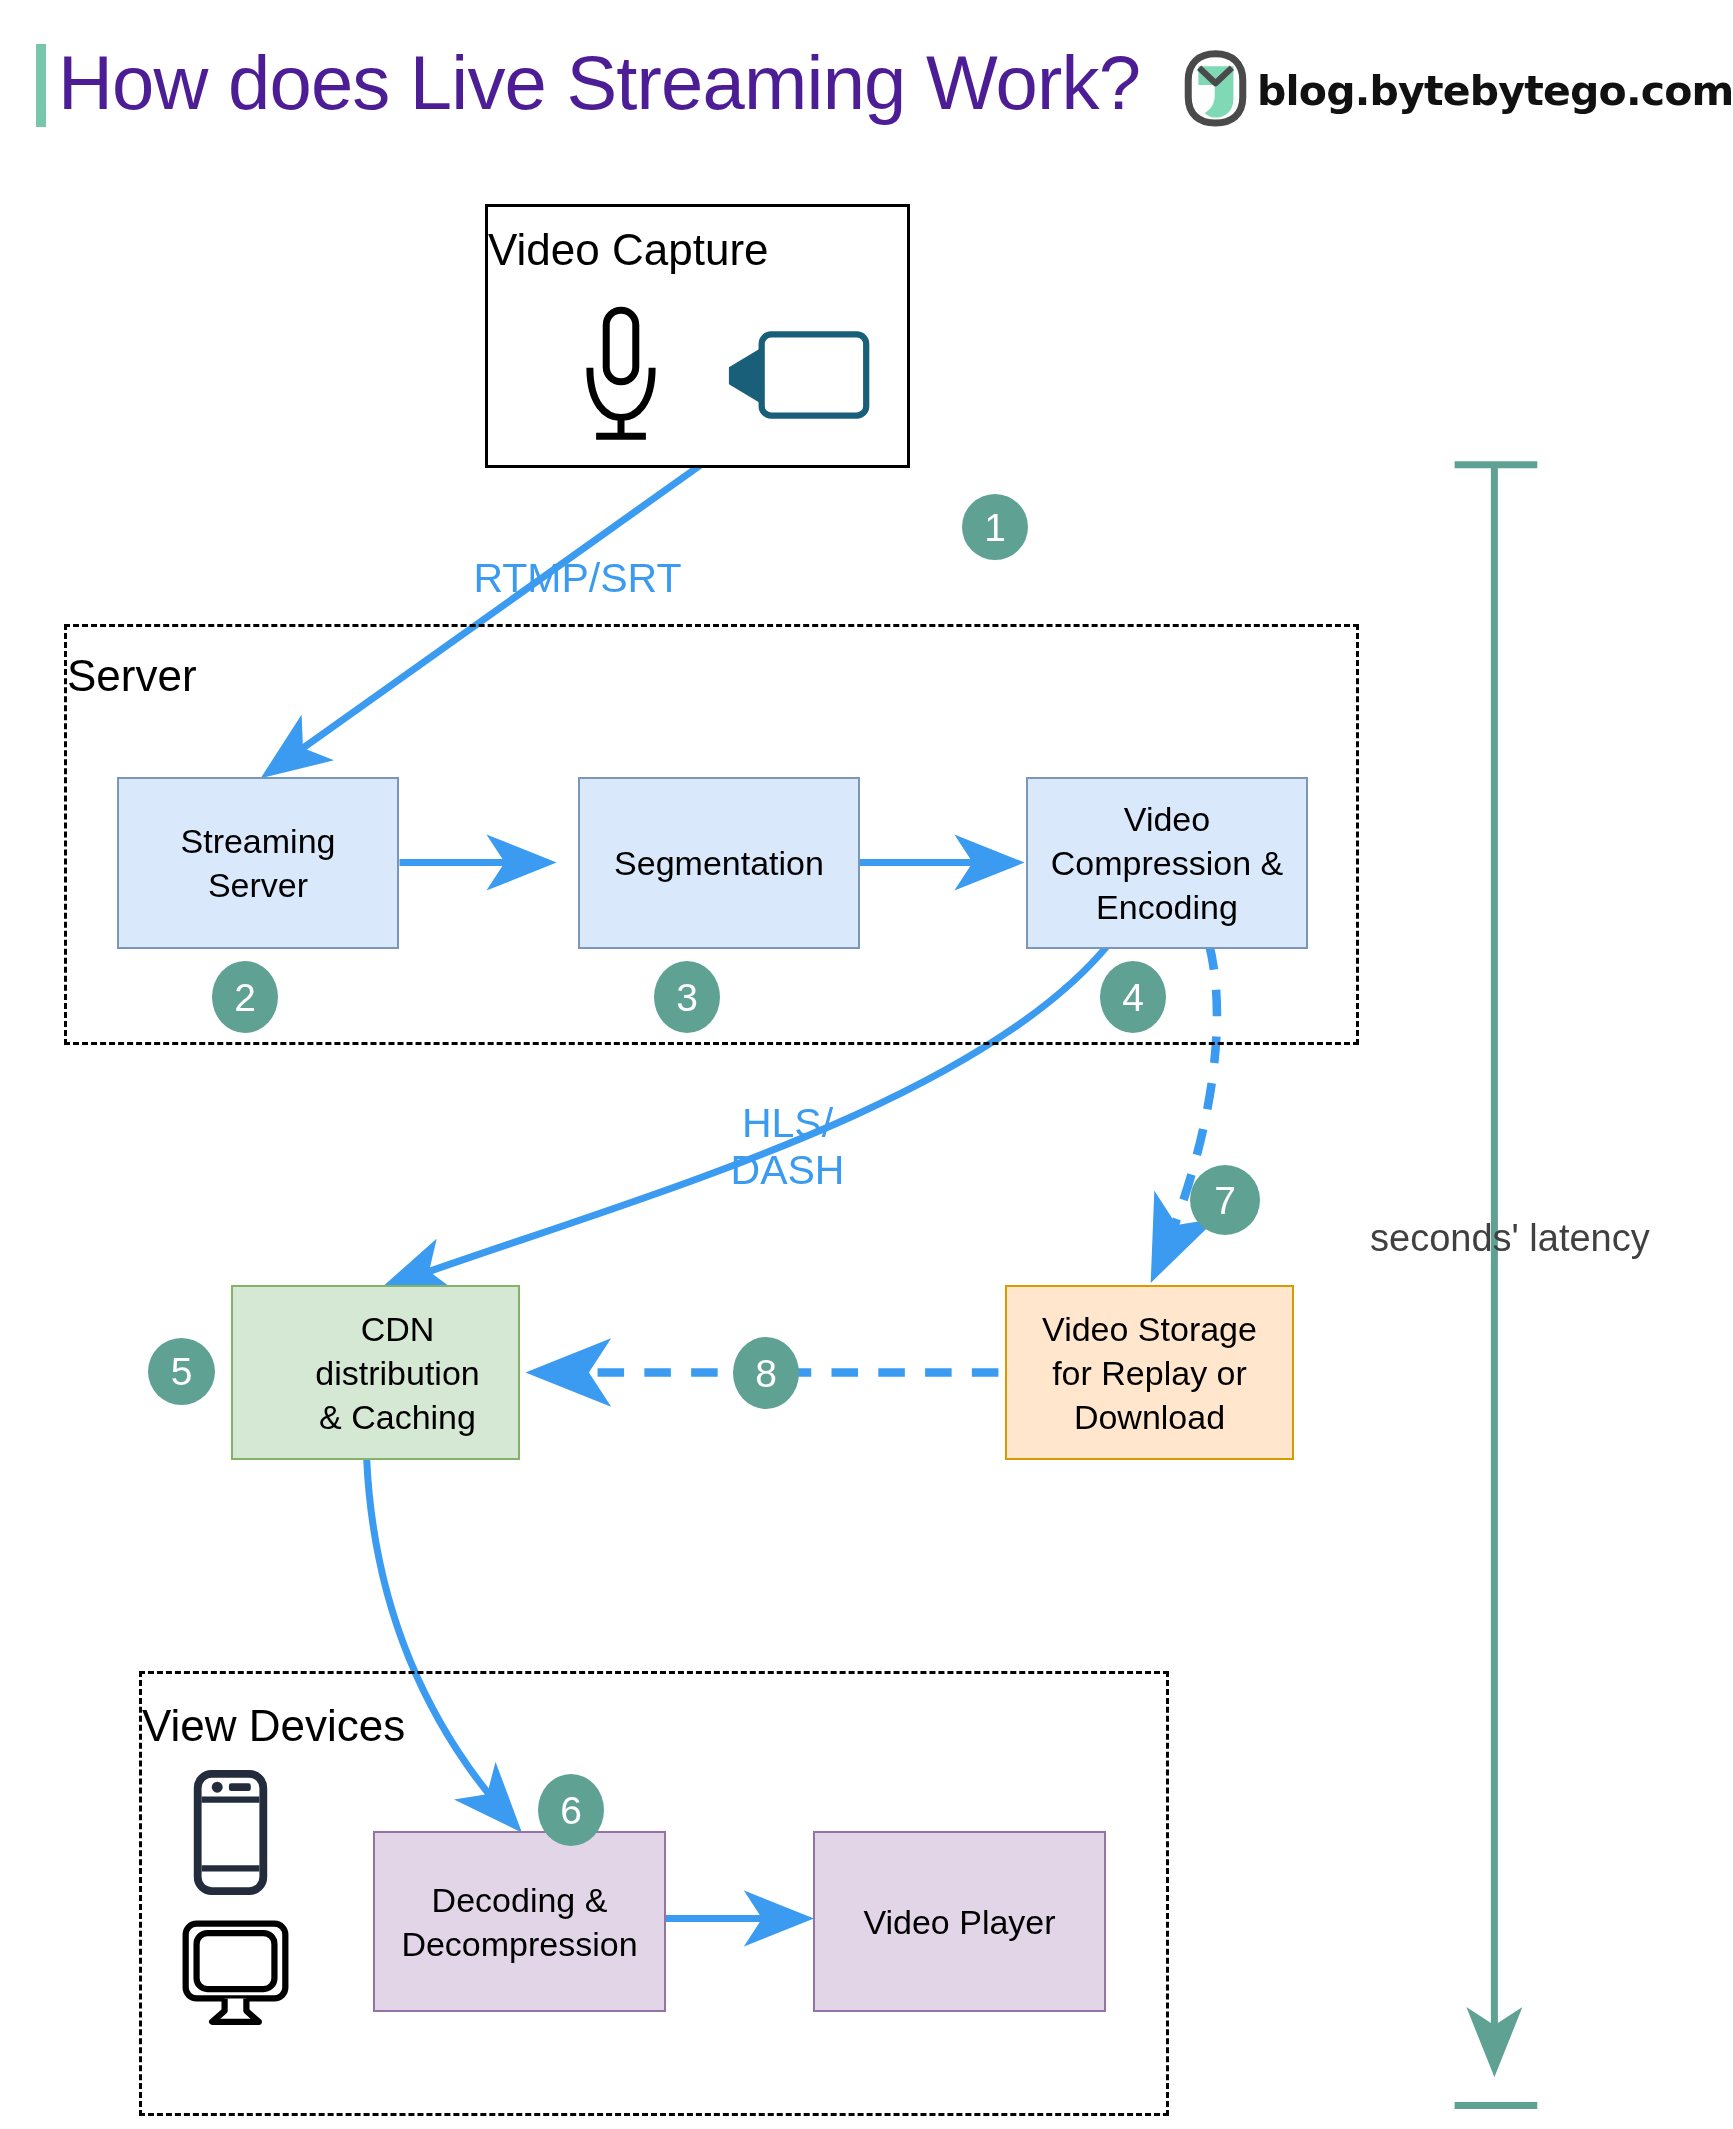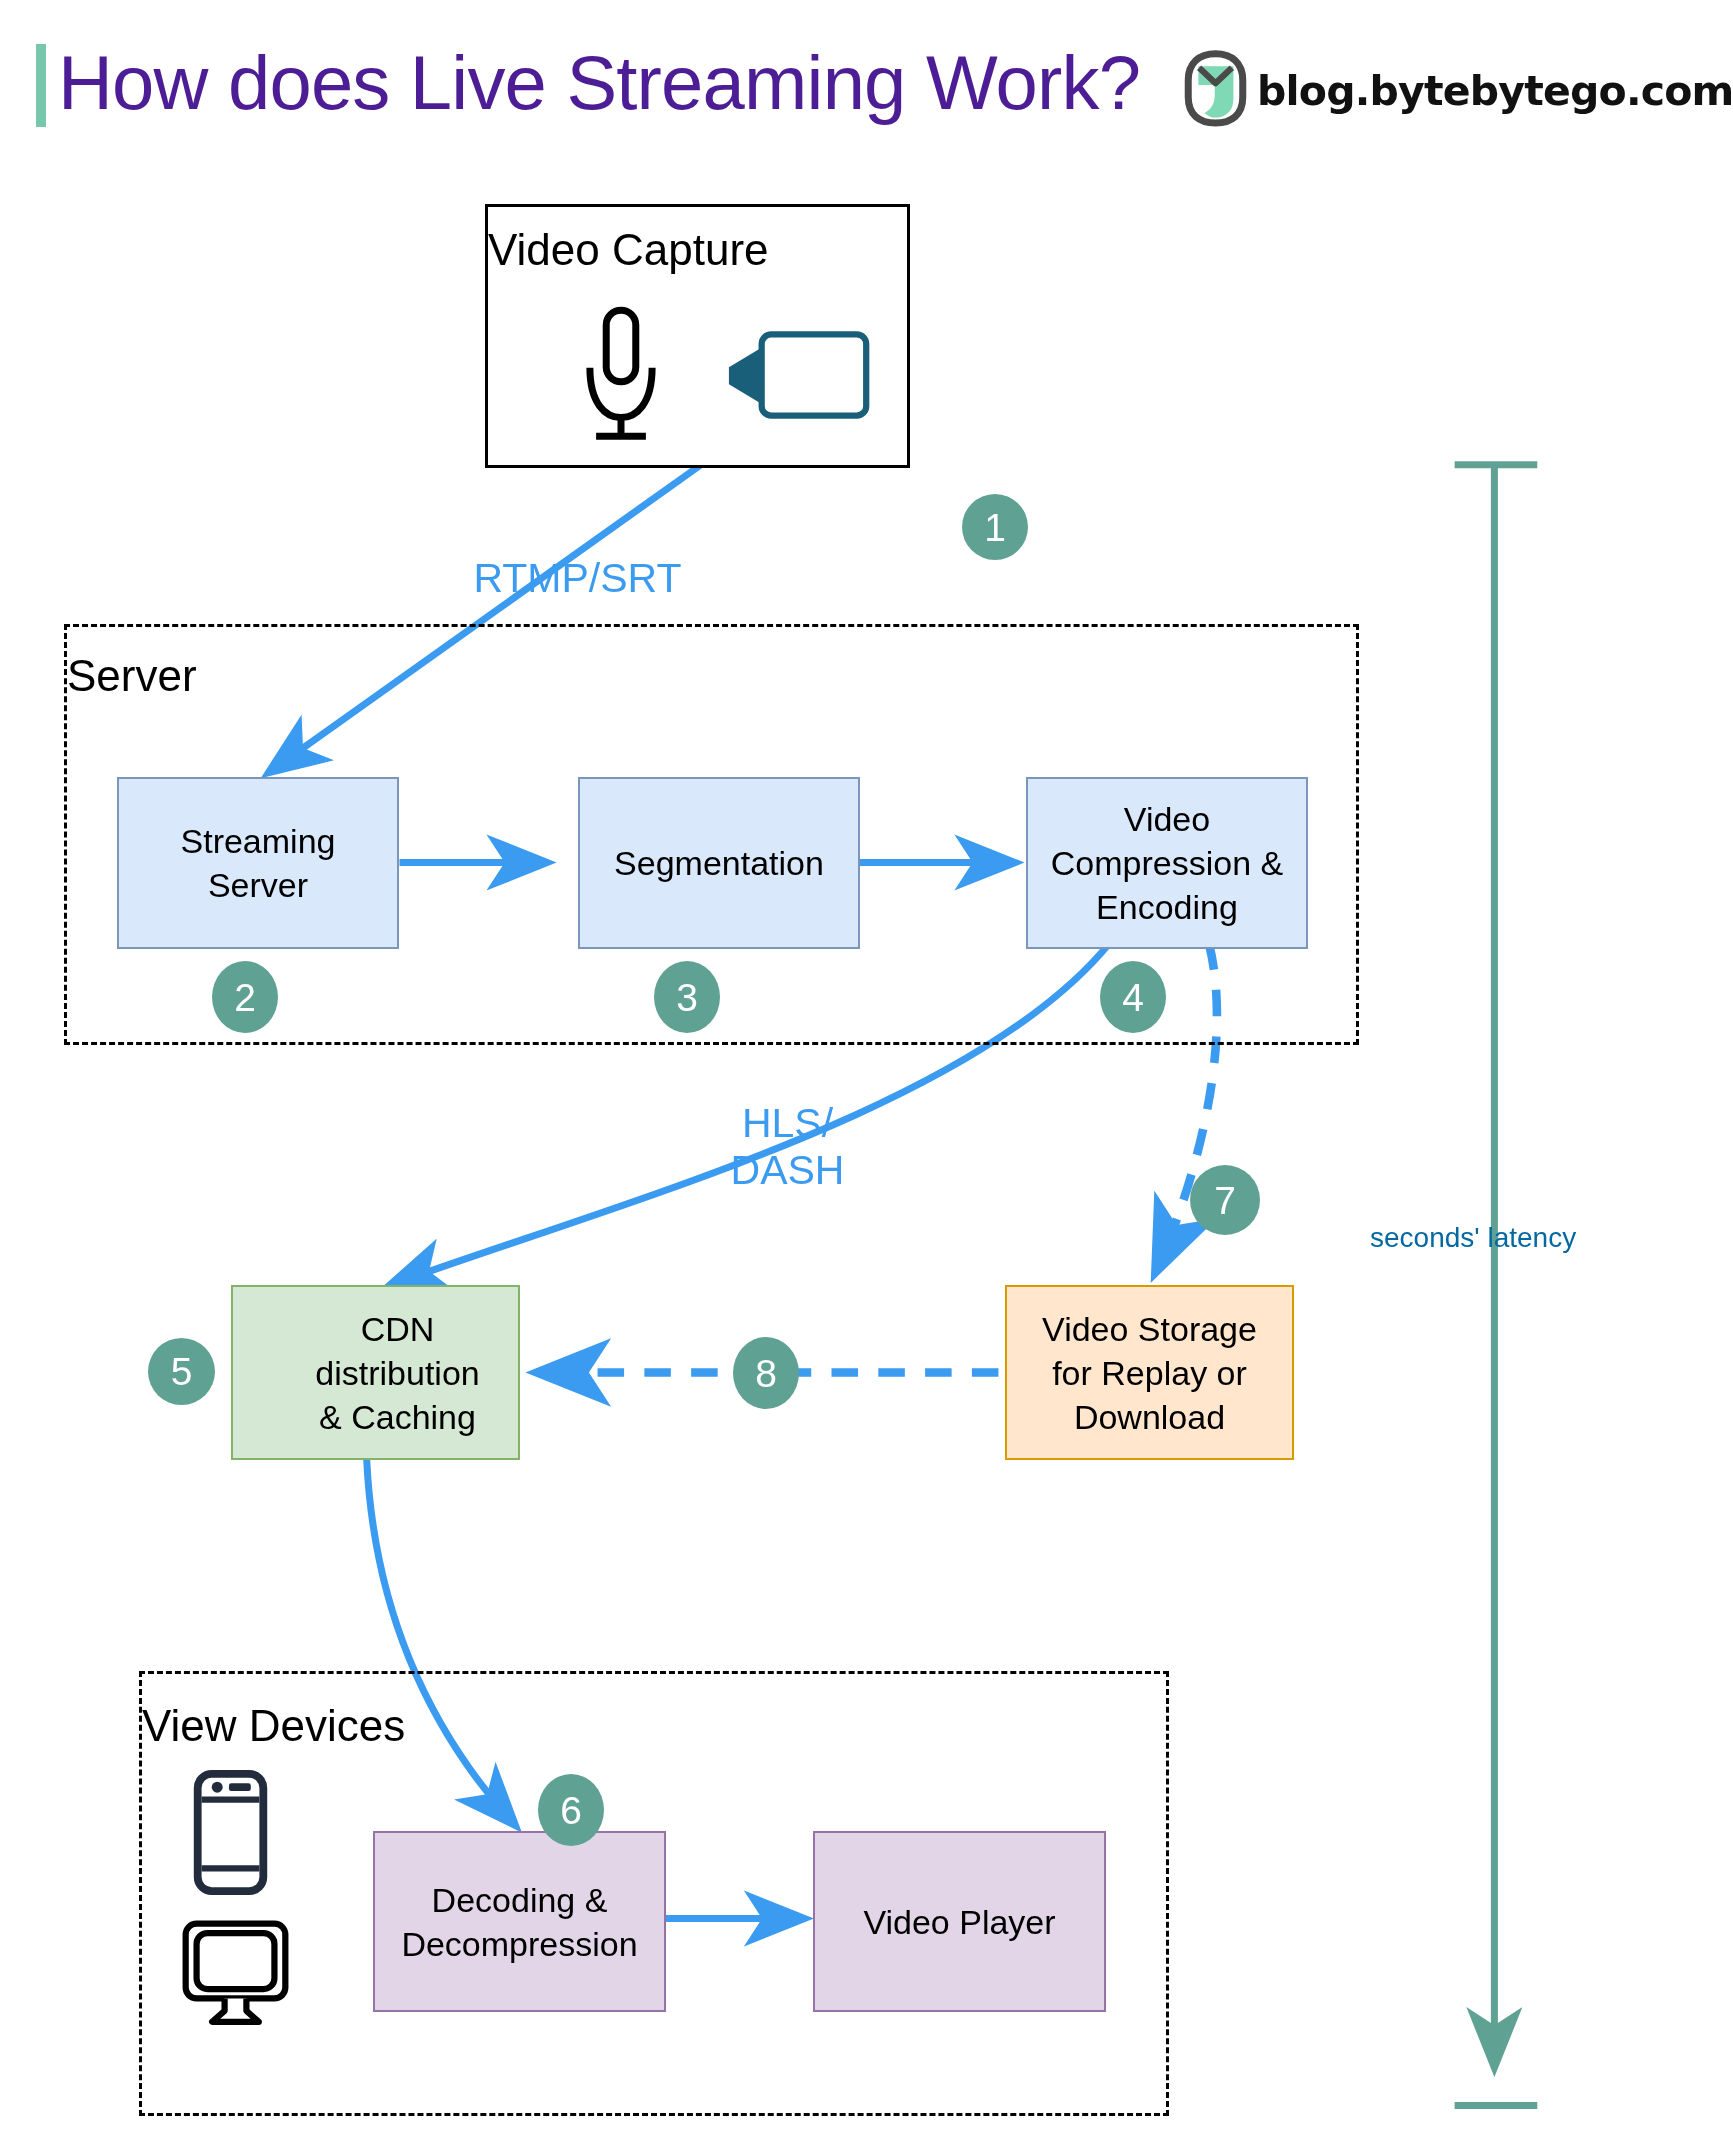--- a/index.html
+++ b/index.html
@@ -37,21 +37,21 @@
 
   
   .badge{border-radius:50%;background:#5fa294;color:#ffffff;
          display:flex;align-items:center;justify-content:center;
          font-size:39px;line-height:39px;font-weight:normal;}
 
   
   .edge-label{color:#3b9bf0;font-size:41px;line-height:47px;text-align:center;
               white-space:pre-line;}
 
-  .latency-label{color:#0369a1;font-size:28px;line-height:48px;white-space:nowrap;}
+  .latency-label{color:#404040;font-size:38px;line-height:48px;white-space:nowrap;}
 
   svg{overflow:visible;}
 </style>
 </head>
 <body>
 
 <div id="canvas">
 
   <div class="abs" id="header">
     <div class="abs" id="title-accent"></div>

